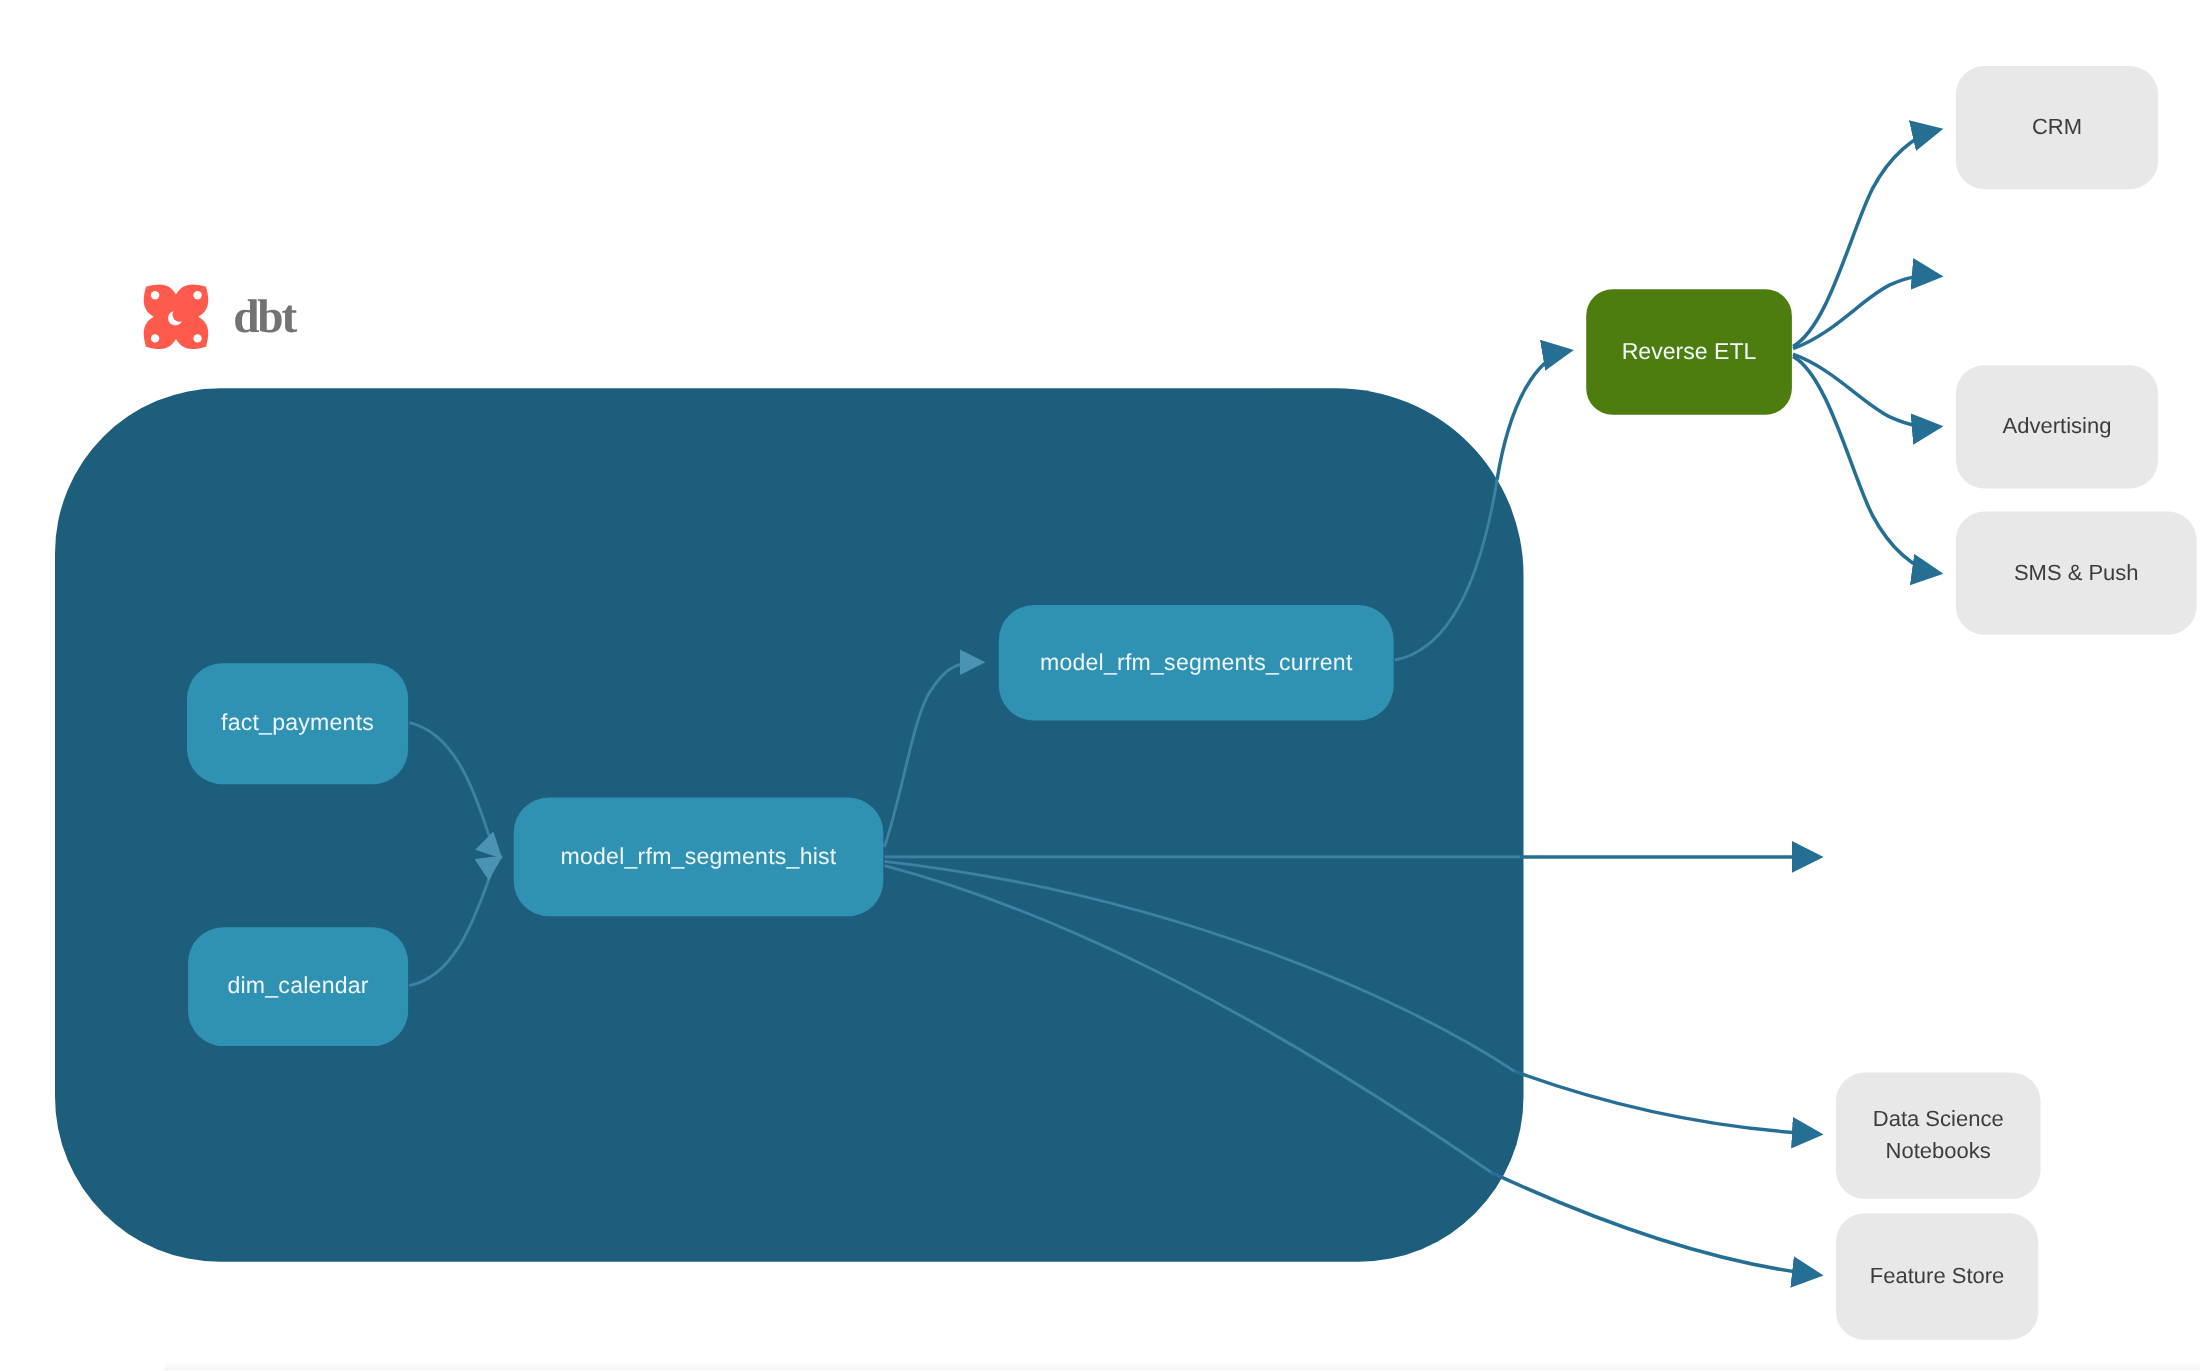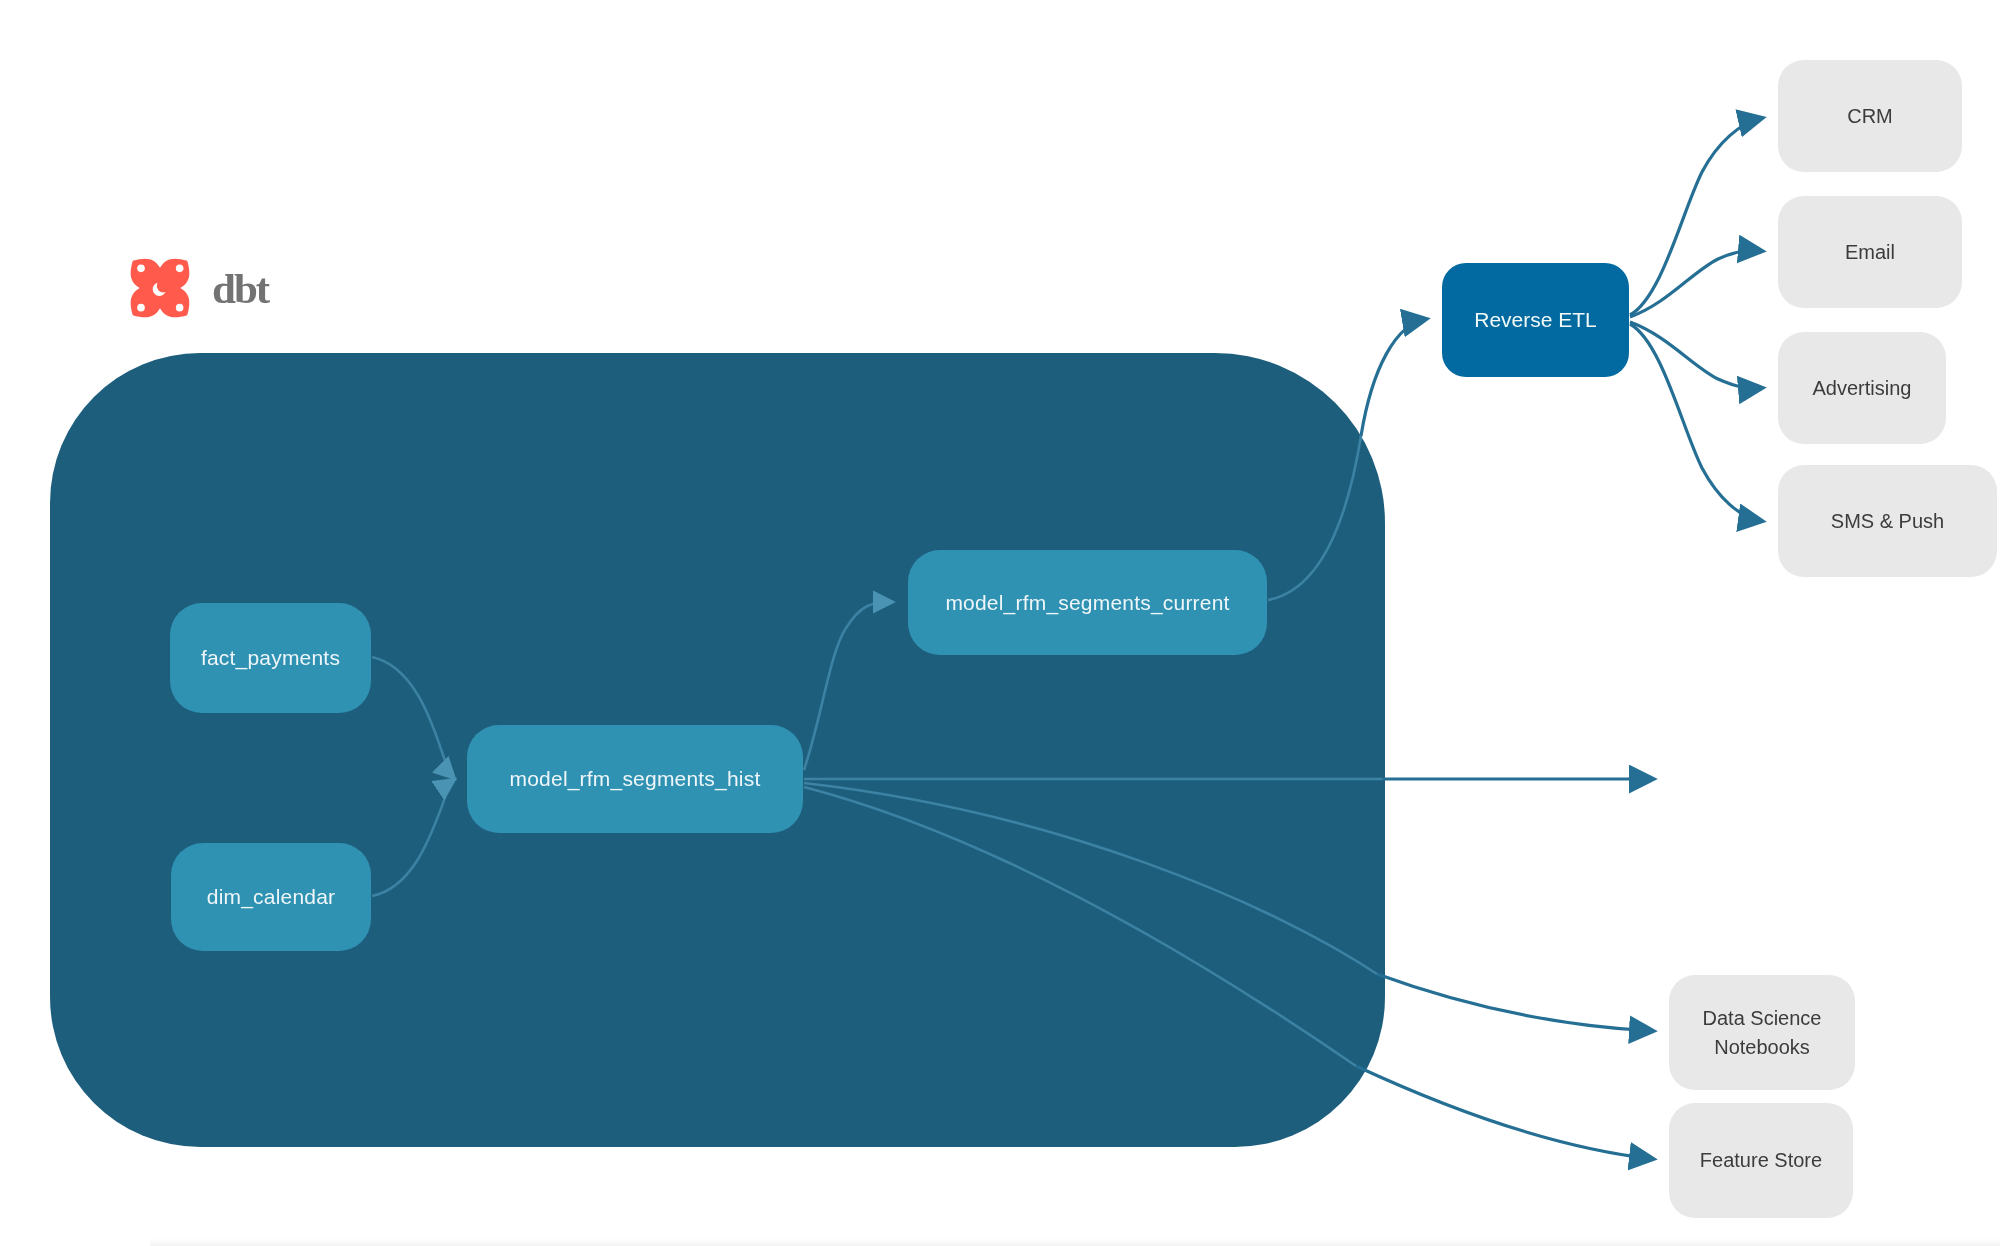--- a/index.html
+++ b/index.html
@@ -30,21 +30,21 @@
   
   .node {
     position:absolute; z-index:3; display:flex; align-items:center; justify-content:center;
     text-align:center; box-sizing:border-box;
   }
   .node-model {
     background:#3092b3; border-radius:32px; color:#eef6f9;
     font-size:21px; letter-spacing:.2px;
   }
   .node-etl {
-    background:#0369a1; border-radius:24px; color:#f2faf7;
+    background:#4d7c0f; border-radius:24px; color:#f2faf7;
     font-size:21px;
   }
   .node-dest {
     background:#e8e8e8; border-radius:26px; color:#3c3c3c;
     font-size:20px; line-height:1.45; padding:0 15px;
   }
 
   .bottom-edge {
     position:absolute; left:150px; right:0; bottom:0; height:8px; z-index:0;
     background:linear-gradient(to bottom, rgba(255,255,255,0), #f3f3f5);
@@ -126,25 +126,22 @@
   </div>
 
   <div class="node node-etl" style="left:1442px; top:263px; width:187px; height:114px;">
     <span>Reverse ETL</span>
   </div>
 
   <div class="node node-dest" style="left:1778px; top:60px; width:184px; height:112px;">
     <span>CRM</span>
   </div>
 
-  <div class="node node-dest" style="left:1778px; top:196px; width:184px; height:112px;">
-    <span>Email</span>
-  </div>
 
-  <div class="node node-dest" style="left:1778px; top:332px; width:168px; height:112px;">
+  <div class="node node-dest" style="left:1778px; top:332px; width:184px; height:112px;">
     <span>Advertising</span>
   </div>
 
   <div class="node node-dest" style="left:1778px; top:465px; width:219px; height:112px;">
     <span>SMS &amp; Push</span>
   </div>
 
 
   <div class="node node-dest" style="left:1669px; top:1103px; width:184px; height:115px;">
     <span>Feature Store</span>

